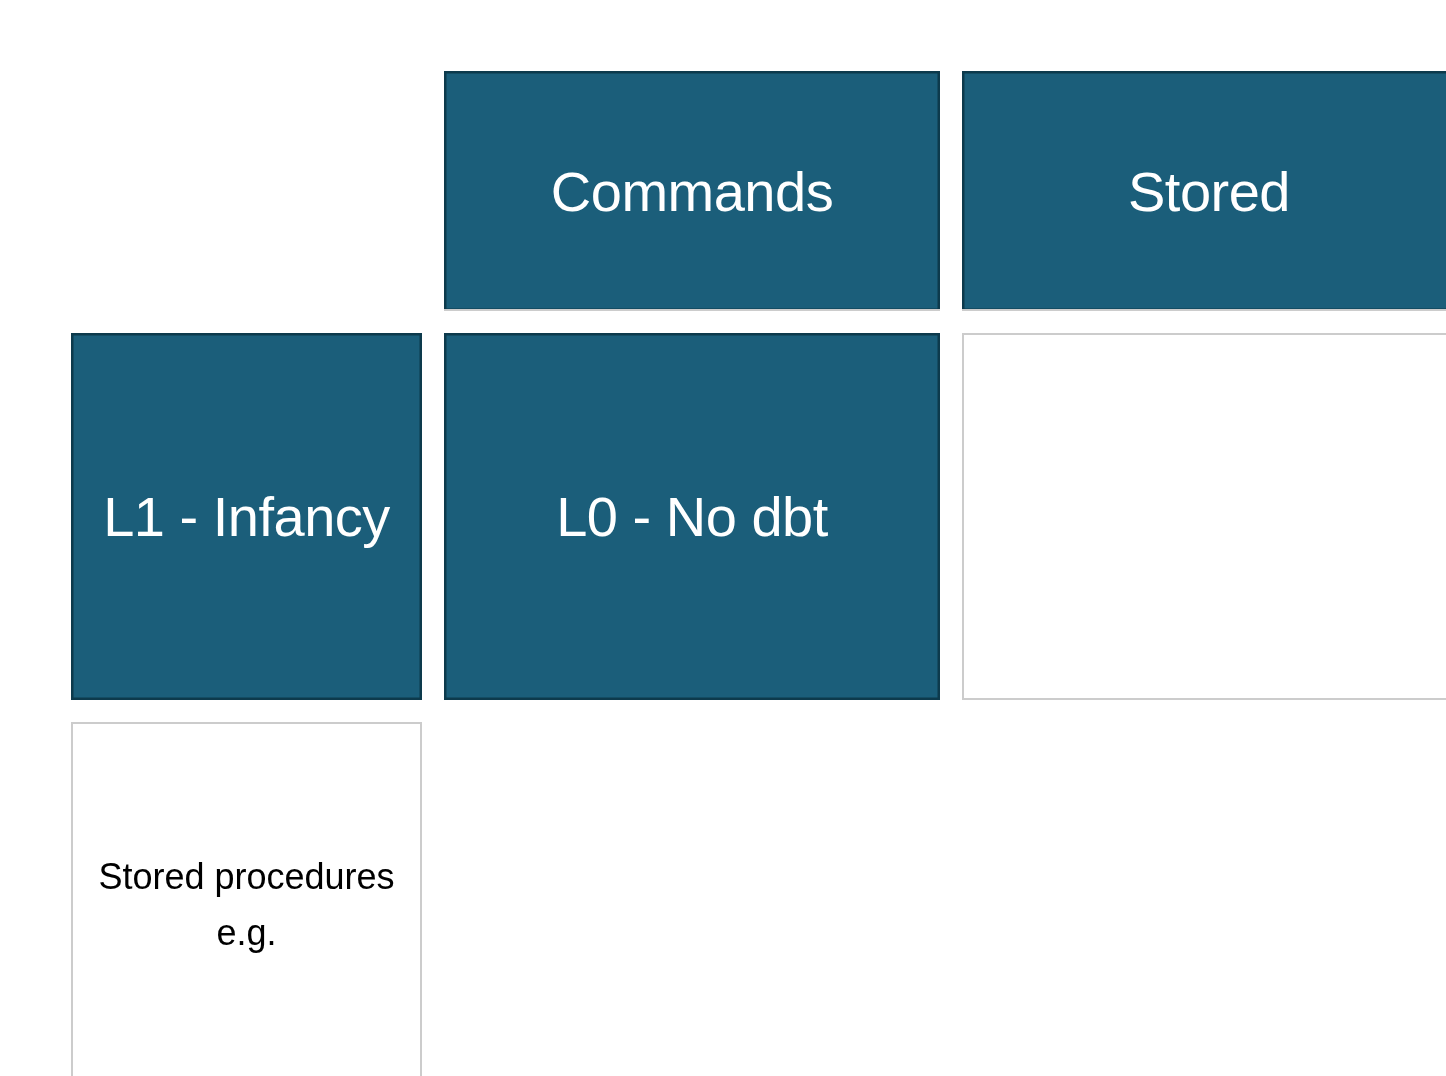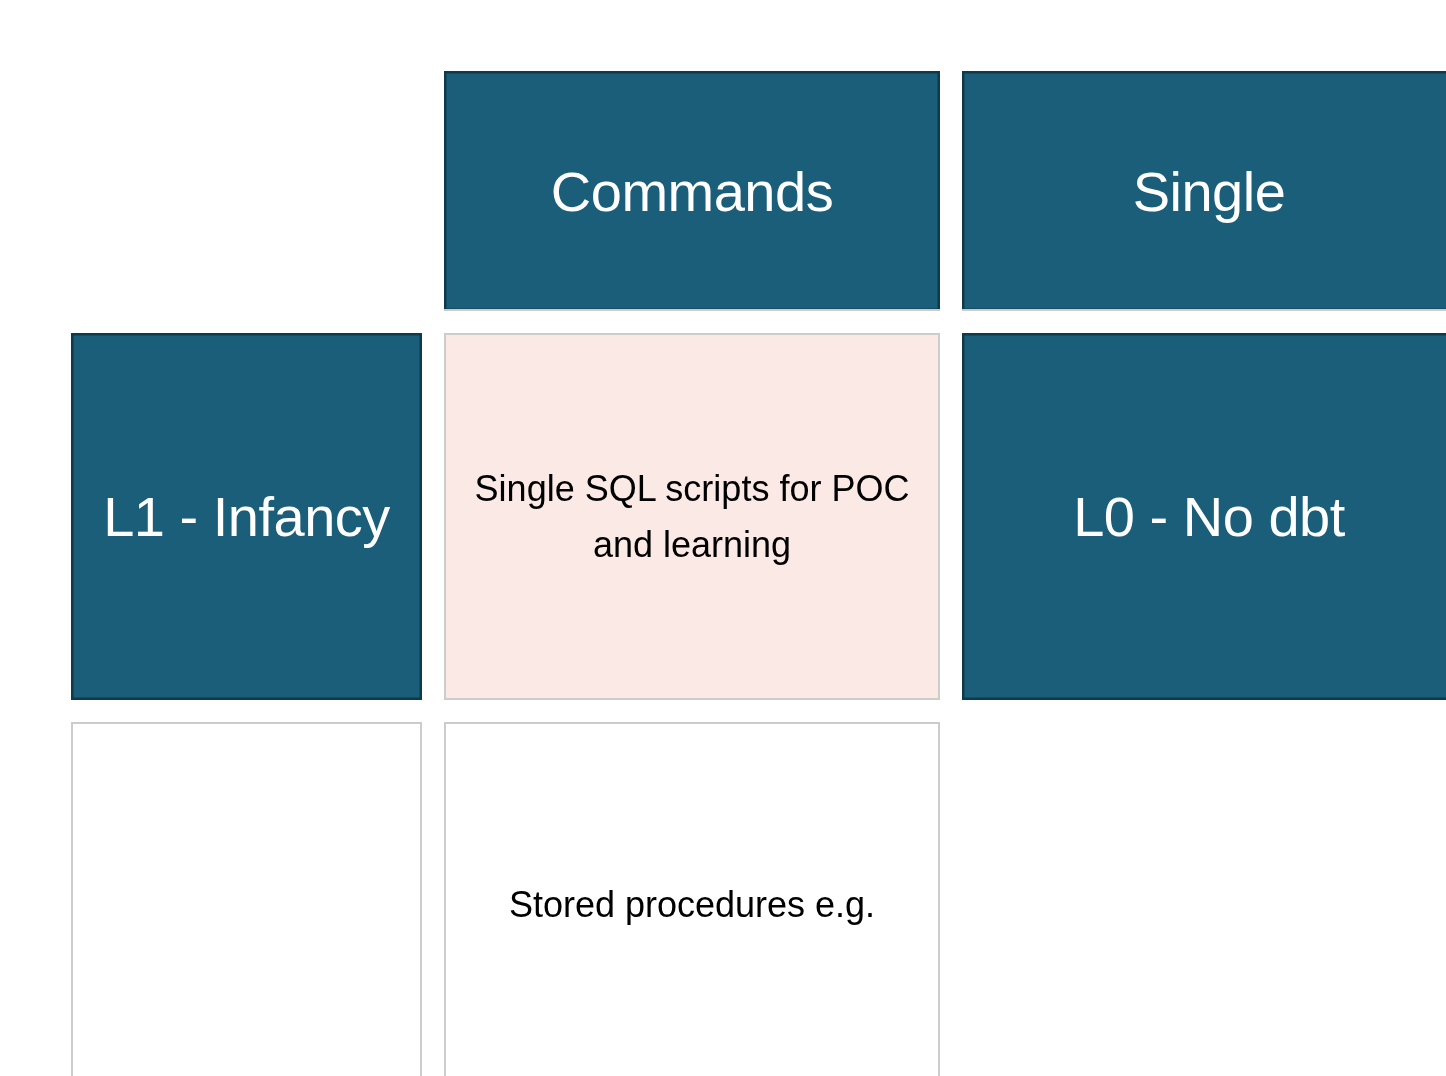--- a/index.html
+++ b/index.html
@@ -52,31 +52,28 @@
 
 <div class="matrix">
 
   <div class="cell corner"></div>
 
   <div class="cell hdr">
     <span class="inner">Commands</span>
   </div>
 
   <div class="cell hdr">
-    <span class="inner">Single</span>
+    <span class="inner">Stored</span>
   </div>
 
   <div class="cell rowh">
     <span class="inner">L1 - Infancy</span>
   </div>
 
 
-  <div class="cell data pink">
-    <span class="inner">Single SQL scripts for POC and learning</span>
-  </div>
 
   <div class="cell rowh">
     <span class="inner">L0 - No dbt</span>
   </div>
 
   <div class="cell data plain">
     <span class="inner"></span>
   </div>
 
   <div class="cell data plain">

